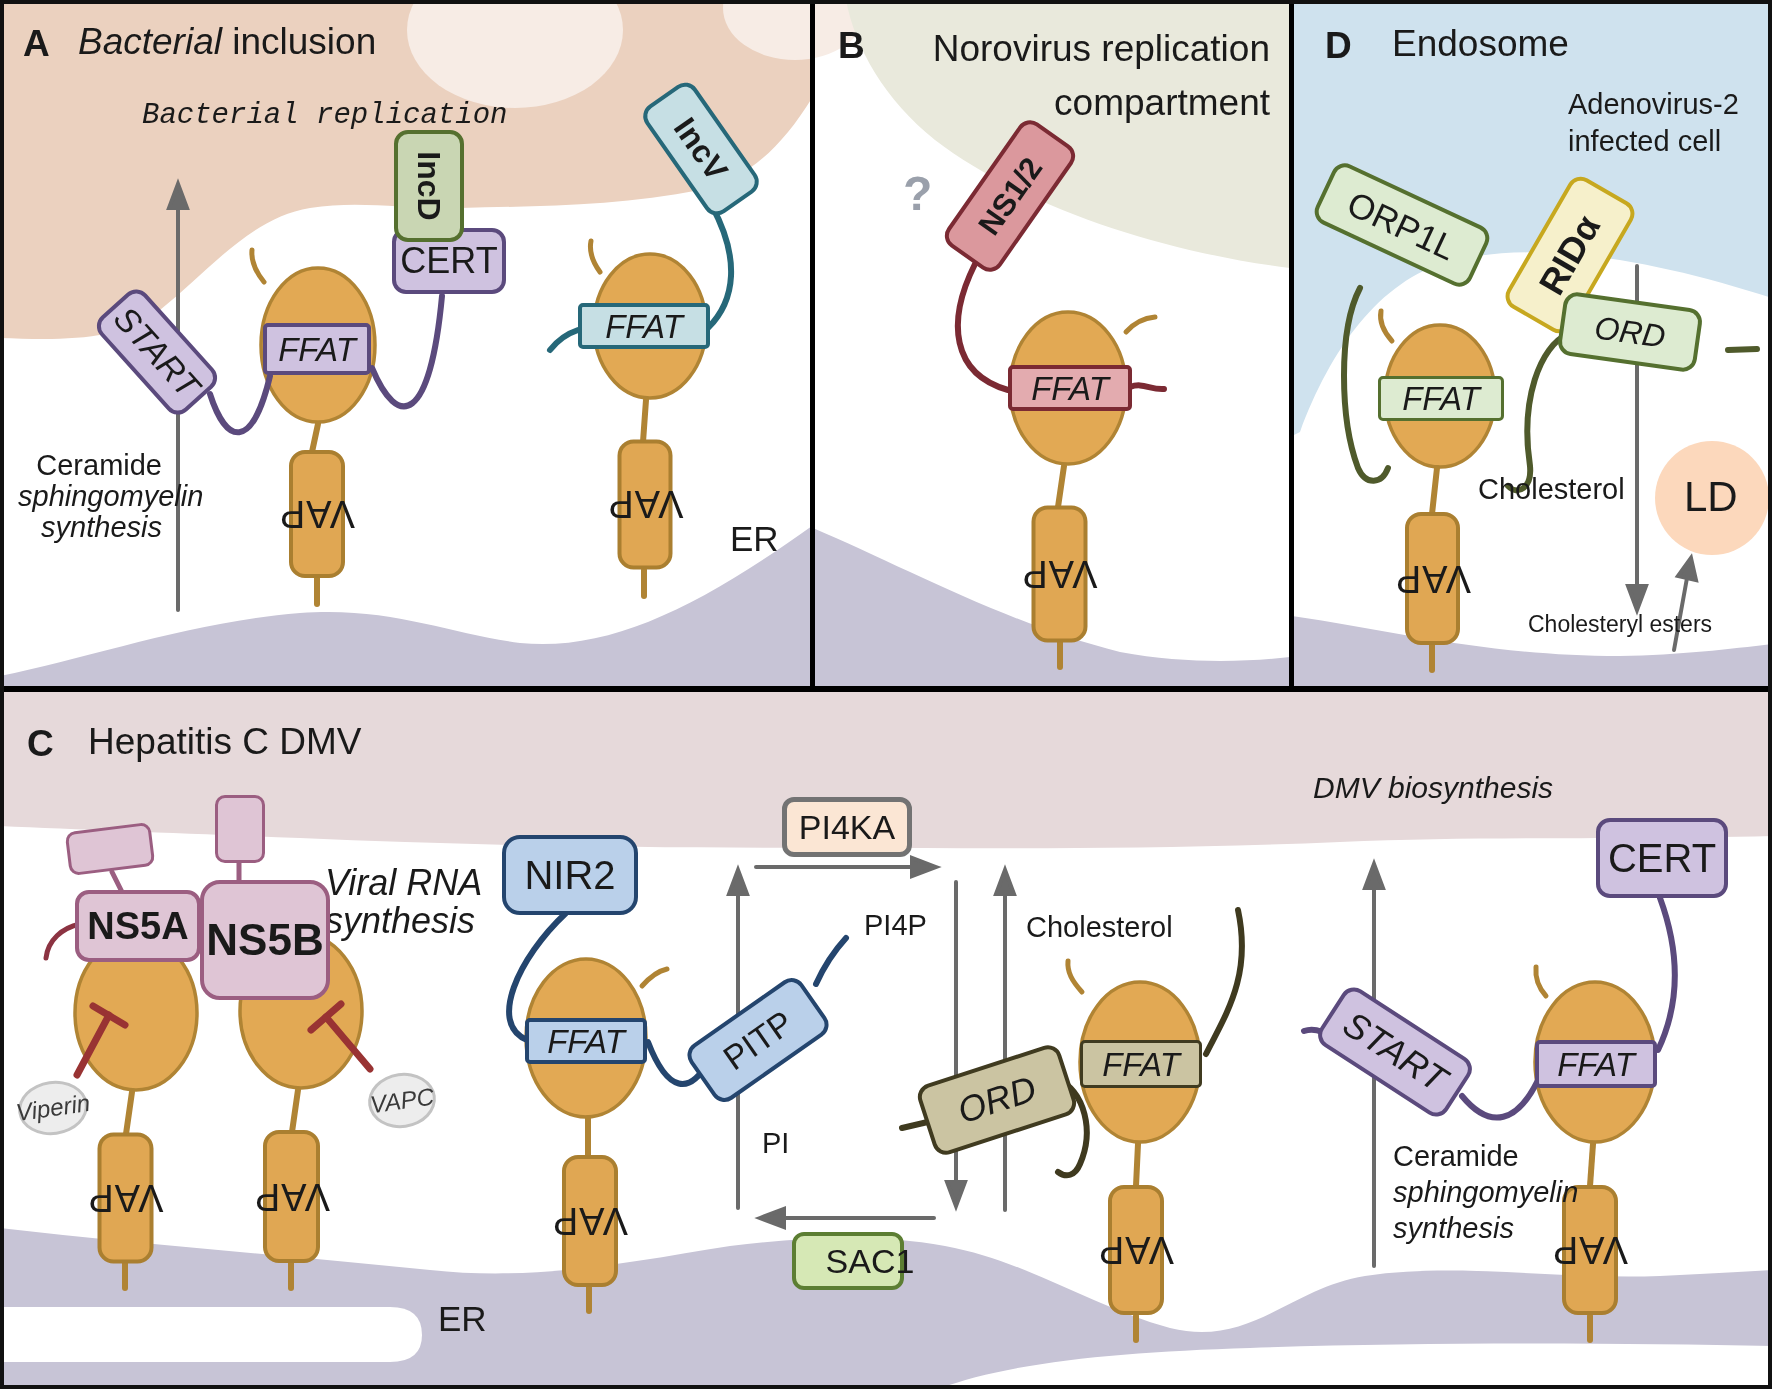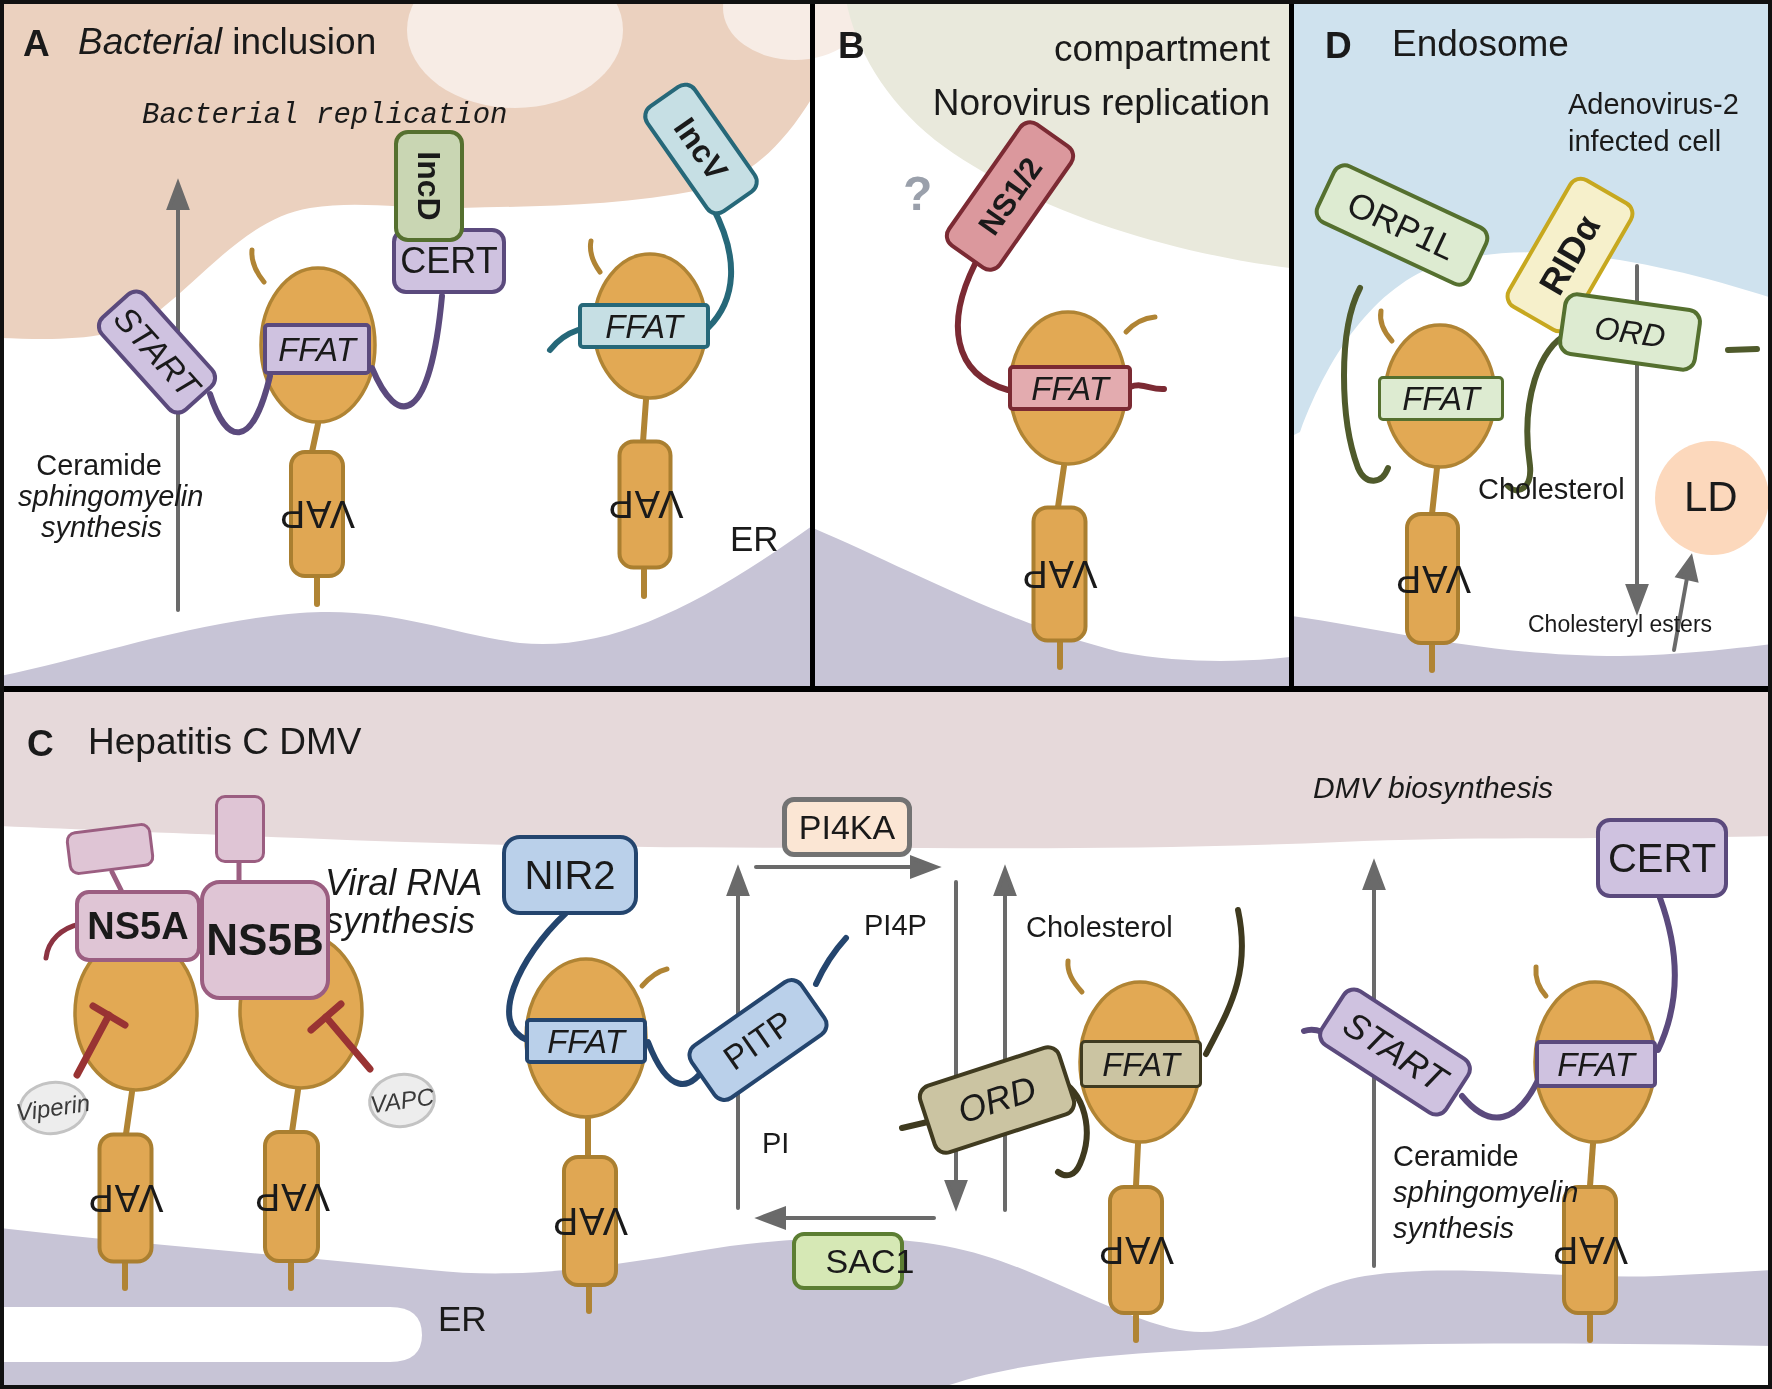--- a/index.html
+++ b/index.html
@@ -209,22 +209,22 @@
   </div>
   <div class="box teal sq ffat" style="left:578px;top:303px;width:132px;height:46px;">
     <span>FFAT</span>
   </div>
   <div class="box vapbox" style="left:580px;top:477px;width:130px;height:55px;transform:rotate(-90deg);">
     <span>VAP</span>
   </div>
 
   <div class="txt bold" style="left:838px;top:26px;font-size:37px;">B</div>
   <div class="txt" style="left:898px;top:22px;width:372px;text-align:right;font-size:37px;line-height:54px;">
+    <div>Norovirus replication</div>
     <div>compartment</div>
-    <div>Norovirus replication</div>
   </div>
   <div class="txt" style="left:903px;top:168px;font-size:48px;color:#9aa0ab;font-weight:600;">?</div>
   <div class="box red bold" style="left:934px;top:163px;width:152px;height:66px;transform:rotate(-55deg);font-size:31px;">
     <span>NS1/2</span>
   </div>
   <div class="box redlight sq ffat" style="left:1008px;top:365px;width:124px;height:46px;">
     <span>FFAT</span>
   </div>
   <div class="box vapbox" style="left:991px;top:546px;width:137px;height:56px;transform:rotate(-90deg);">
     <span>VAP</span>

